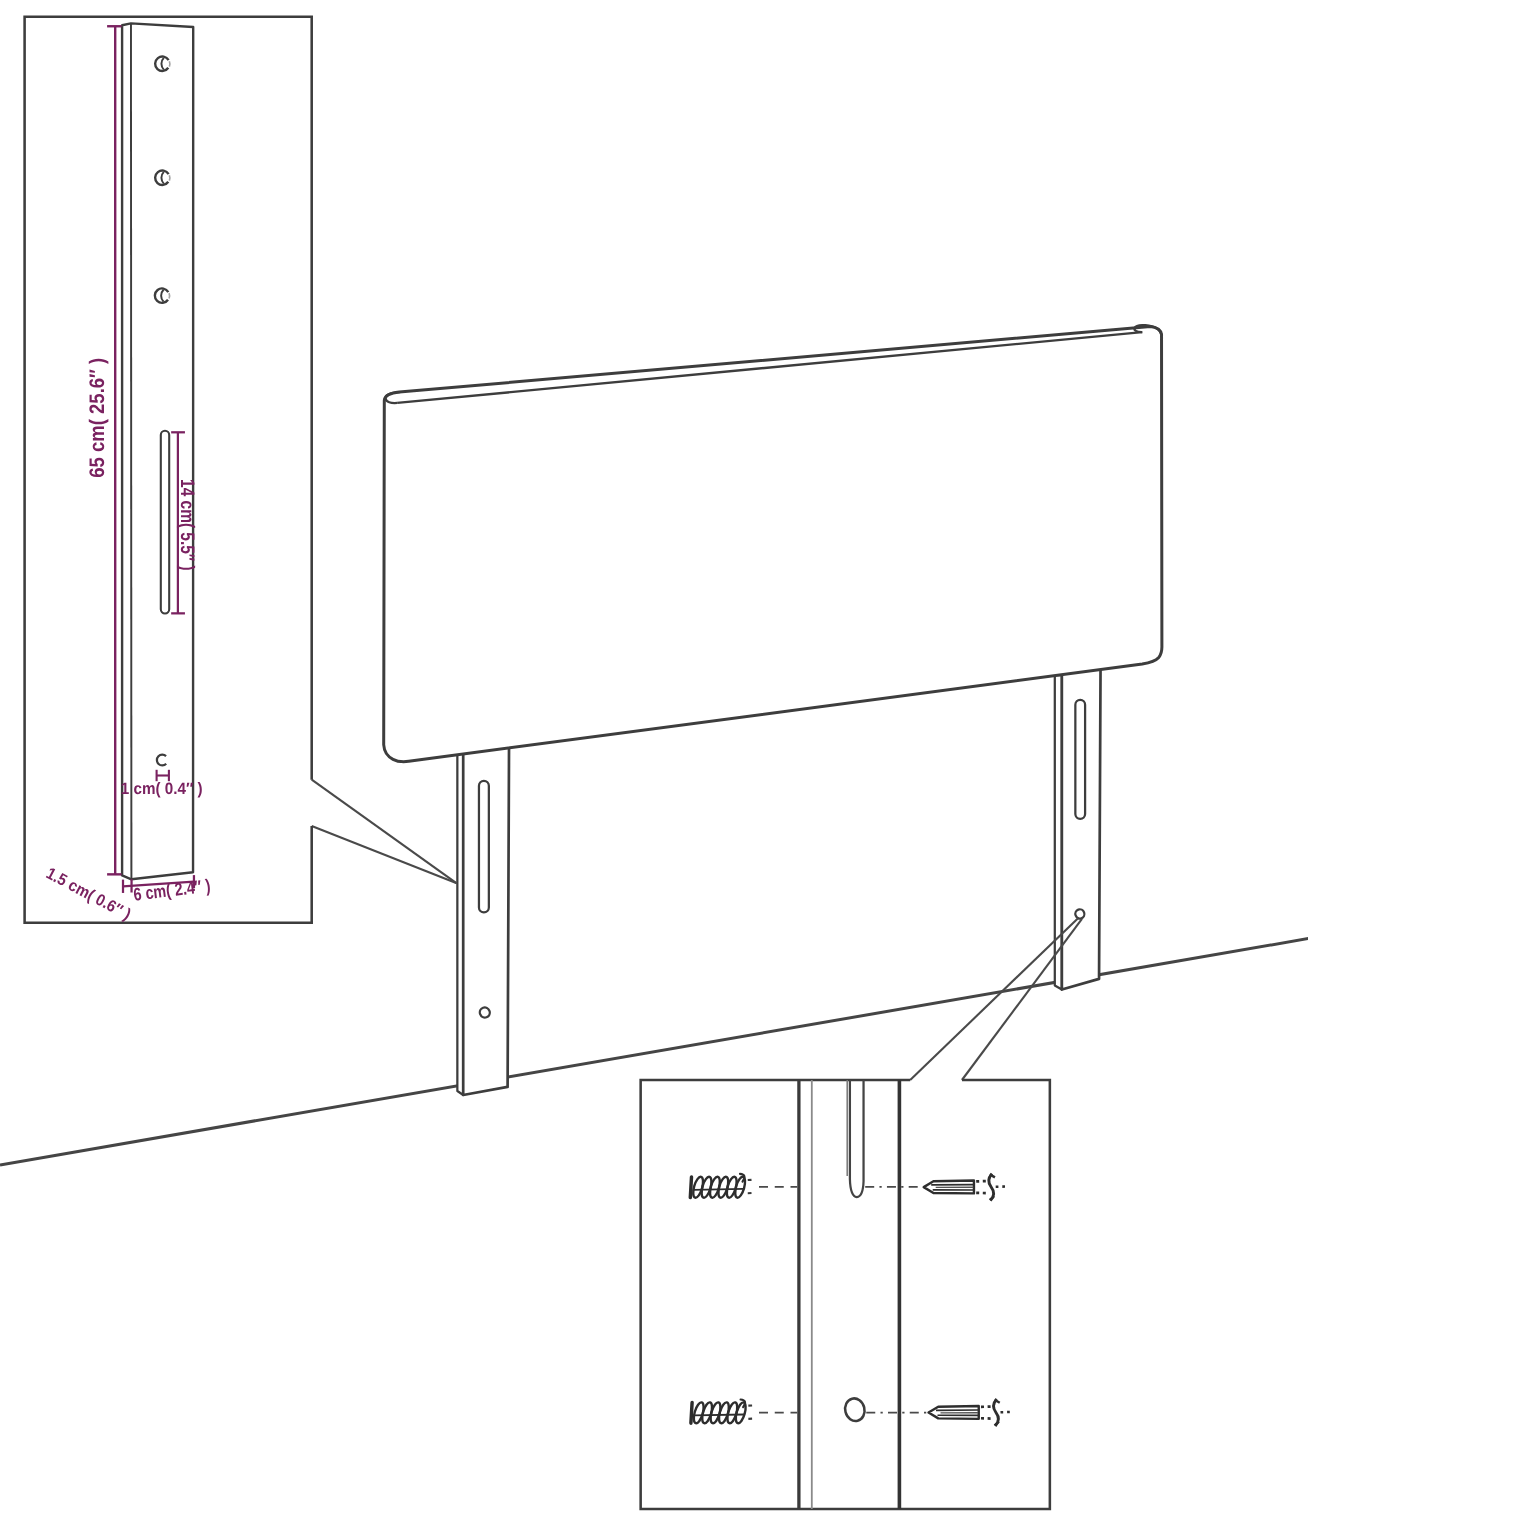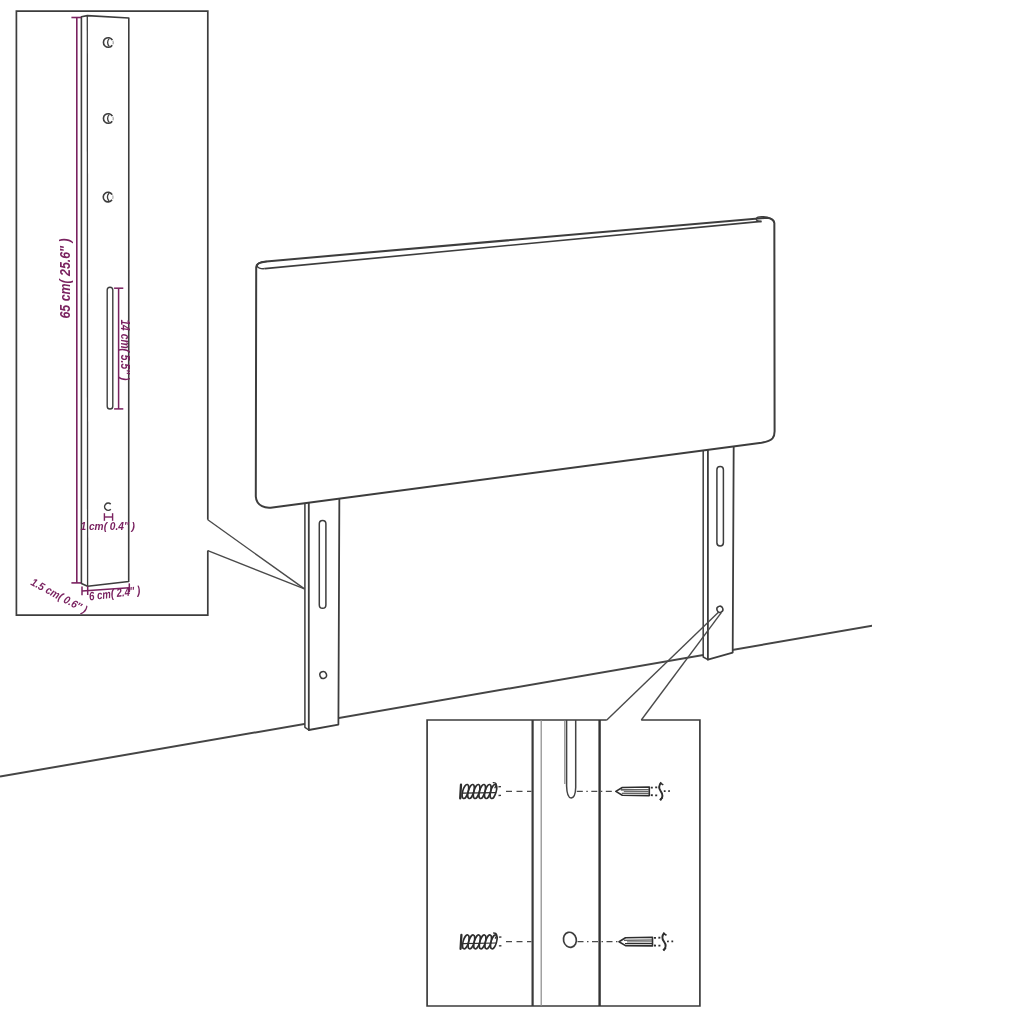--- a/index.html
+++ b/index.html
@@ -1,16 +1,16 @@
 <!DOCTYPE html>
 <html><head>
 <meta charset="utf-8">
 <style>
   html,body{margin:0;padding:0;background:#ffffff;}
-  .page{width:872px;height:1024px;position:relative;overflow:hidden;background:#ffffff;font-style:italic;}
+  .page{width:872px;height:1024px;position:relative;overflow:hidden;background:#ffffff;}
   text{font-family:"Liberation Sans", sans-serif;font-weight:bold;fill:#7a2260;}
 </style>
 </head>
 <body>
 <div class="page">
 <svg width="1024" height="1024" viewBox="0 0 1024 1024">
 
 <rect x="0" y="0" width="1024" height="1024" fill="#ffffff"></rect>
 
 <path d="M962.3,0 L962.3,610.1" fill="none" stroke="#454545" stroke-width="2"></path>

